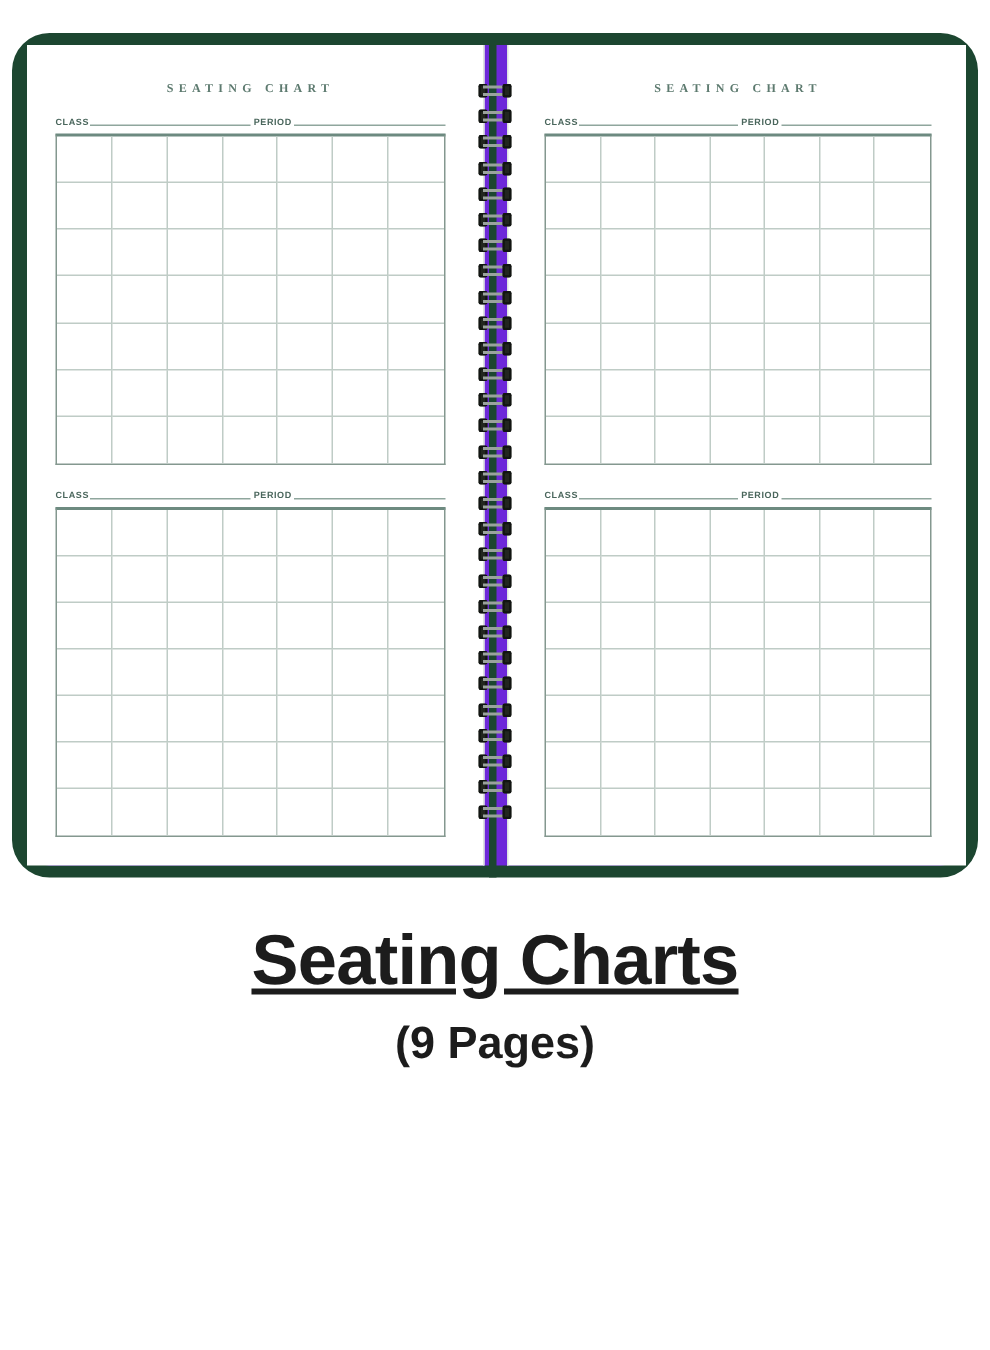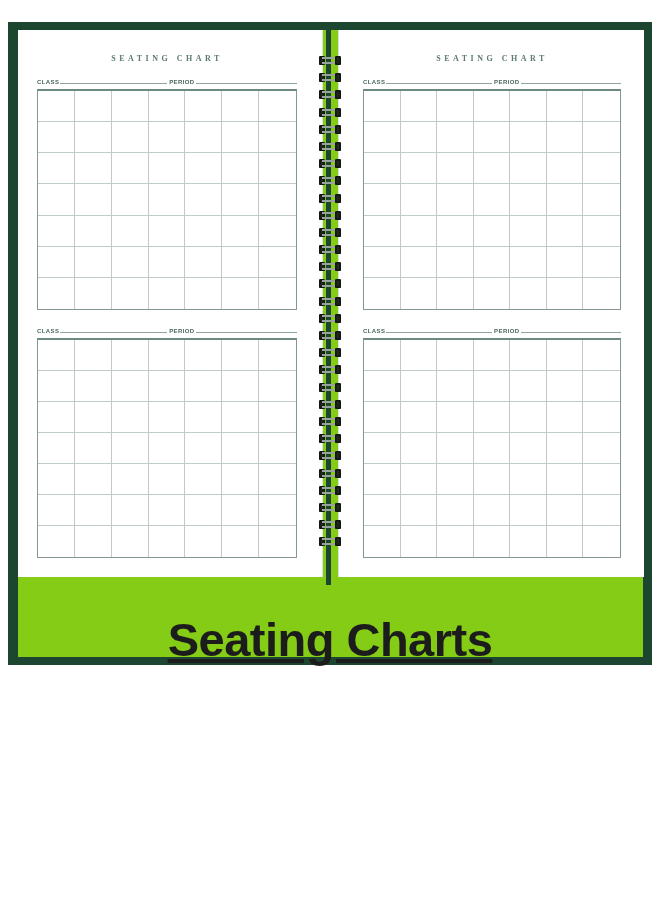--- a/index.html
+++ b/index.html
@@ -4,24 +4,25 @@
 <style>
   html,body{margin:0;padding:0;}
   body{
     width:660px;height:900px;background:#ffffff;
     font-family:"Liberation Sans", sans-serif;
   }
   .wrap{position:relative;width:660px;height:900px;background:#fff;overflow:hidden;}
 
   
   .notebook{
-    position:absolute;left:8px;top:22px;width:644px;height:643px;
-    box-sizing:border-box;background:#84cc16;
+    position:absolute;left:8px;top:22px;width:644px;height:563px;
+    box-sizing:border-box;background:#6d28d9;
     border-style:solid;border-color:#1c4630;
     border-width:8px 9px 8px 10px;
+    border-radius:25px;
   }
 
   
   .page{position:absolute;top:0;height:547px;background:#fff;}
   .page.leftpg{left:0;width:304px;border-right:1px solid #dde3df;}
   .page.rightpg{left:320px;width:305px;border-left:1px solid #dde3df;}
 
   
   .l{left:19px;width:260px;}
   .r{left:24px;width:258px;}
@@ -449,14 +450,15 @@
           <span class="bar b"></span>
         </div>
         <div class="coil">
           <span class="bar t"></span>
           <span class="bar b"></span>
         </div>
       </div>
   </div>
 
   <div class="caption-title">Seating Charts</div>
+  <div class="caption-sub">(9 Pages)</div>
 
 </div>
 
 </body></html>

